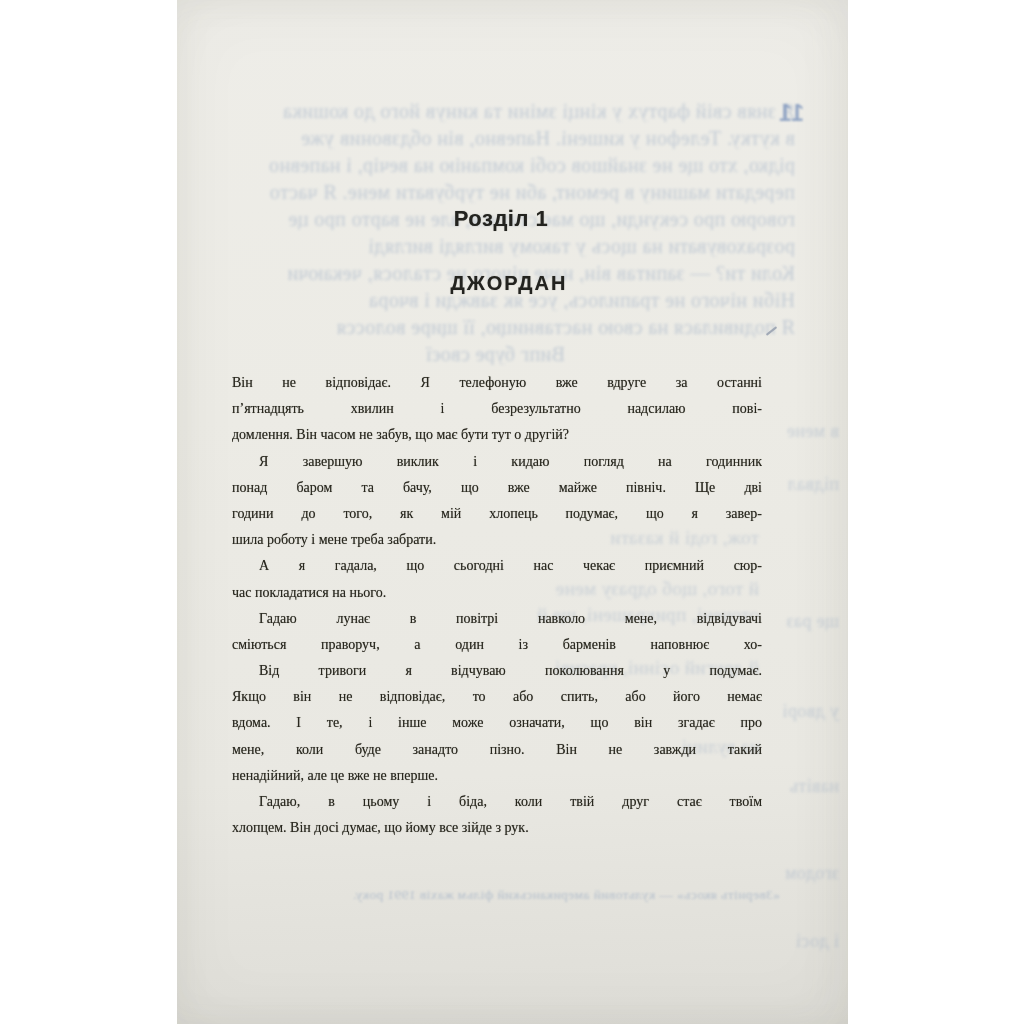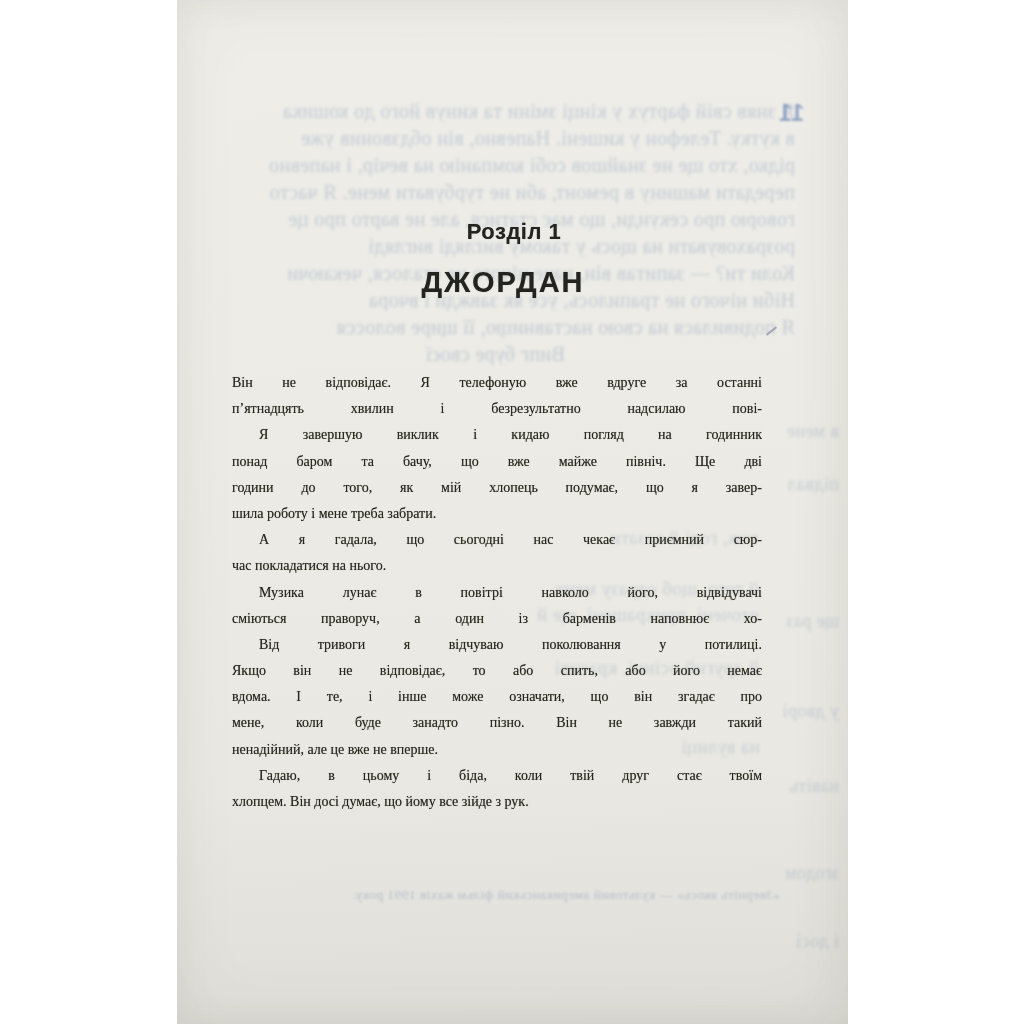--- a/index.html
+++ b/index.html
@@ -12,29 +12,29 @@
   .canvas {
     position:relative; width:1024px; height:1024px; background:#ffffff; overflow:hidden;
   }
   .page {
     position:absolute; left:177px; top:0; width:671px; height:1024px;
     background:linear-gradient(178deg,#eeede8 0%, #ecebe5 40%, #e9e8e2 75%, #deddd7 100%);
     box-shadow:inset 0 0 70px rgba(90,90,80,.06), inset -16px 0 38px rgba(115,115,105,.05), inset 10px 0 30px rgba(115,115,105,.04);
   }
   
   .chapter-label {
-    position:absolute; top:202px; left:55px; width:530px; margin:17px;
+    position:absolute; top:202px; left:55px; width:530px; margin:4px;
     text-align:center; font-family:"Liberation Sans", sans-serif;
     font-weight:bold; font-size:22px; color:#23231f; letter-spacing:.5px;
     text-shadow:0 0 1px rgba(35,35,31,.4);
   }
   .chapter-title {
-    position:absolute; top:260px; left:55px; width:530px; margin:6px;
+    position:absolute; top:260px; left:55px; width:530px; margin:12px;
     text-align:center; font-family:"Liberation Sans", sans-serif;
-    font-weight:bold; font-size:29px; color:#23231f; letter-spacing:2px;
+    font-weight:bold; font-size:20px; color:#23231f; letter-spacing:2px;
     text-shadow:0 0 1px rgba(35,35,31,.4);
   }
   
   .body-text {
     position:absolute; top:370px; left:55px; width:530px;
     color:#29281f; font-size:14px; line-height:26.2px;
     text-shadow:0 0 .7px rgba(41,40,31,.55);
   }
   .line {
     height:26.2px; overflow:hidden; white-space:nowrap;
@@ -111,29 +111,30 @@
     <div class="bleed bpn">11</div>
 
     <div class="scratch"></div>
 
     <h2 class="chapter-label">Розділ 1</h2>
     <h1 class="chapter-title">ДЖОРДАН</h1>
 
     <div class="body-text">
         <div class="line">Він не відповідає. Я телефоную вже вдруге за останні</div>
         <div class="line">п’ятнадцять хвилин і безрезультатно надсилаю пові-</div>
+        <div class="line last">домлення. Він часом не забув, що має бути тут о другій?</div>
         <div class="line indent">Я завершую виклик і кидаю погляд на годинник</div>
         <div class="line">понад баром та бачу, що вже майже північ. Ще дві</div>
         <div class="line">години до того, як мій хлопець подумає, що я завер-</div>
         <div class="line last">шила роботу і мене треба забрати.</div>
         <div class="line indent">А я гадала, що сьогодні нас чекає приємний сюр-</div>
         <div class="line last">час покладатися на нього.</div>
-        <div class="line indent">Музика лунає в повітрі навколо його, відвідувачі</div>
+        <div class="line indent">Гадаю лунає в повітрі навколо мене, відвідувачі</div>
         <div class="line">сміються праворуч, а один із барменів наповнює хо-</div>
-        <div class="line indent">Від тривоги я відчуваю поколювання у потилиці.</div>
+        <div class="line indent">Від тривоги я відчуваю поколювання у подумає.</div>
         <div class="line">Якщо він не відповідає, то або спить, або його немає</div>
         <div class="line">вдома. І те, і інше може означати, що він згадає про</div>
         <div class="line">мене, коли буде занадто пізно. Він не завжди такий</div>
         <div class="line last">ненадійний, але це вже не вперше.</div>
         <div class="line indent">Гадаю, в цьому і біда, коли твій друг стає твоїм</div>
         <div class="line last">хлопцем. Він досі думає, що йому все зійде з рук.</div>
       </div>
   </div>
 </div>
 

